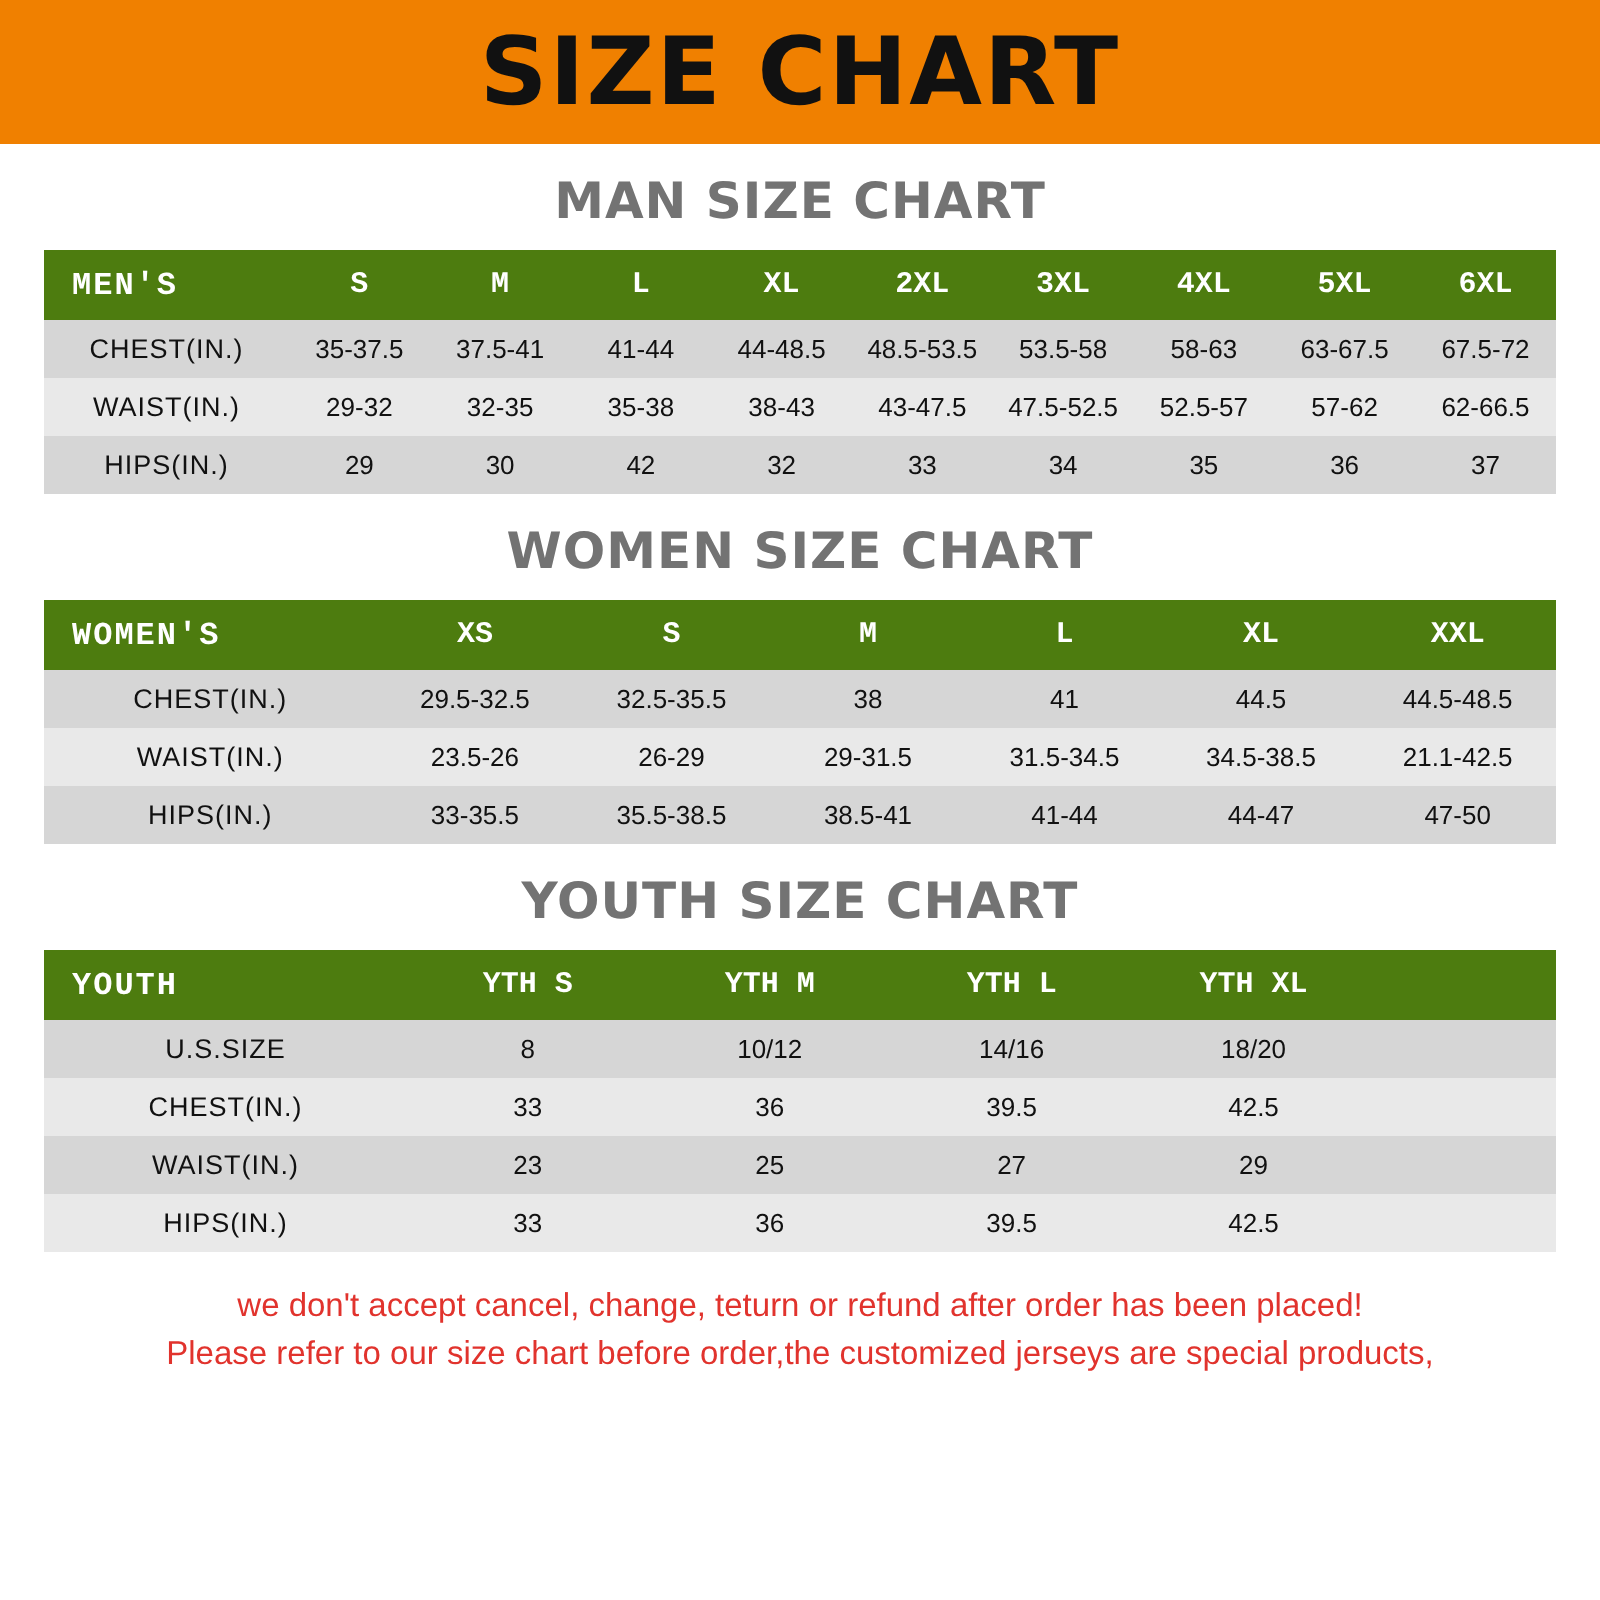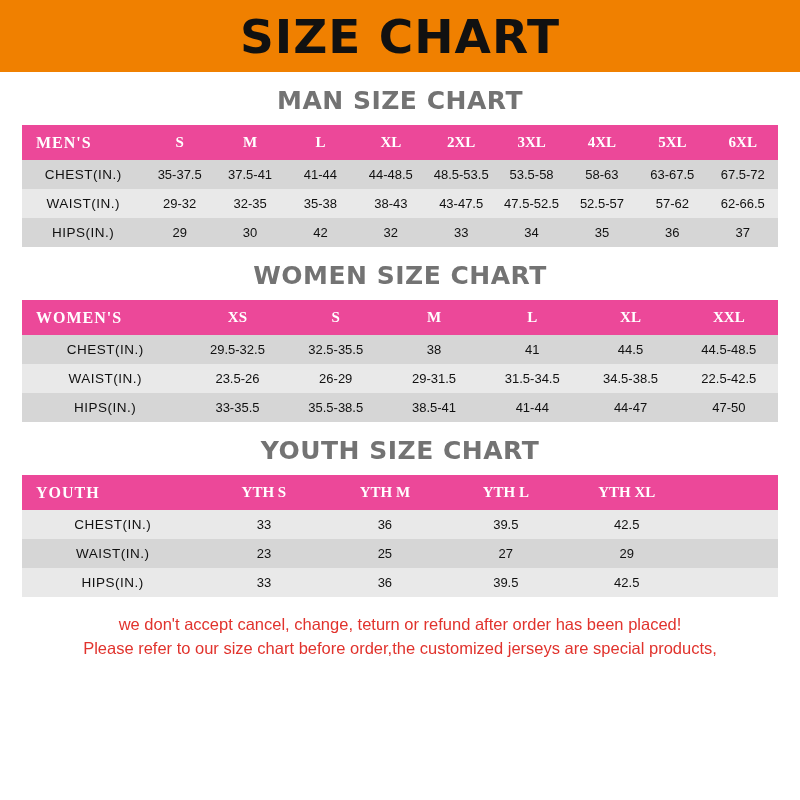--- a/index.html
+++ b/index.html
@@ -62,25 +62,25 @@
   table.size-table td {
     text-align: center;
     font-size: 13px;
     color: #111111;
     padding: 0;
     height: 29px;
     vertical-align: middle;
     font-family: "Liberation Sans", sans-serif;
   }
   table.size-table thead th {
-    background: #ec4899;
+    background: #4d7c0f;
     color: #ffffff;
     font-size: 15px;
     height: 35px;
-    font-family: Liberation Serif, serif;
+    font-family: Liberation Mono, monospace;
     font-weight: bold;
   }
   table.size-table thead th.rowhead {
     text-align: left;
     padding-left: 14px;
     font-size: 16px;
     letter-spacing: 1px;
   }
   table.size-table tbody td.rowhead {
     font-size: 13.5px;
@@ -206,21 +206,21 @@
             <td>44.5</td>
             <td>44.5-48.5</td>
           </tr>
           <tr class="even">
             <td class="rowhead">WAIST(IN.)</td>
             <td>23.5-26</td>
             <td>26-29</td>
             <td>29-31.5</td>
             <td>31.5-34.5</td>
             <td>34.5-38.5</td>
-            <td>22.5-42.5</td>
+            <td>21.1-42.5</td>
           </tr>
           <tr class="odd">
             <td class="rowhead">HIPS(IN.)</td>
             <td>33-35.5</td>
             <td>35.5-38.5</td>
             <td>38.5-41</td>
             <td>41-44</td>
             <td>44-47</td>
             <td>47-50</td>
           </tr>
@@ -240,20 +240,28 @@
           <tr>
             <th class="rowhead">YOUTH</th>
             <th>YTH S</th>
             <th>YTH M</th>
             <th>YTH L</th>
             <th>YTH XL</th>
             <th></th>
           </tr>
         </thead>
         <tbody>
+          <tr class="odd">
+            <td class="rowhead">U.S.SIZE</td>
+            <td>8</td>
+            <td>10/12</td>
+            <td>14/16</td>
+            <td>18/20</td>
+            <td></td>
+          </tr>
           <tr class="even">
             <td class="rowhead">CHEST(IN.)</td>
             <td>33</td>
             <td>36</td>
             <td>39.5</td>
             <td>42.5</td>
             <td></td>
           </tr>
           <tr class="odd">
             <td class="rowhead">WAIST(IN.)</td>

